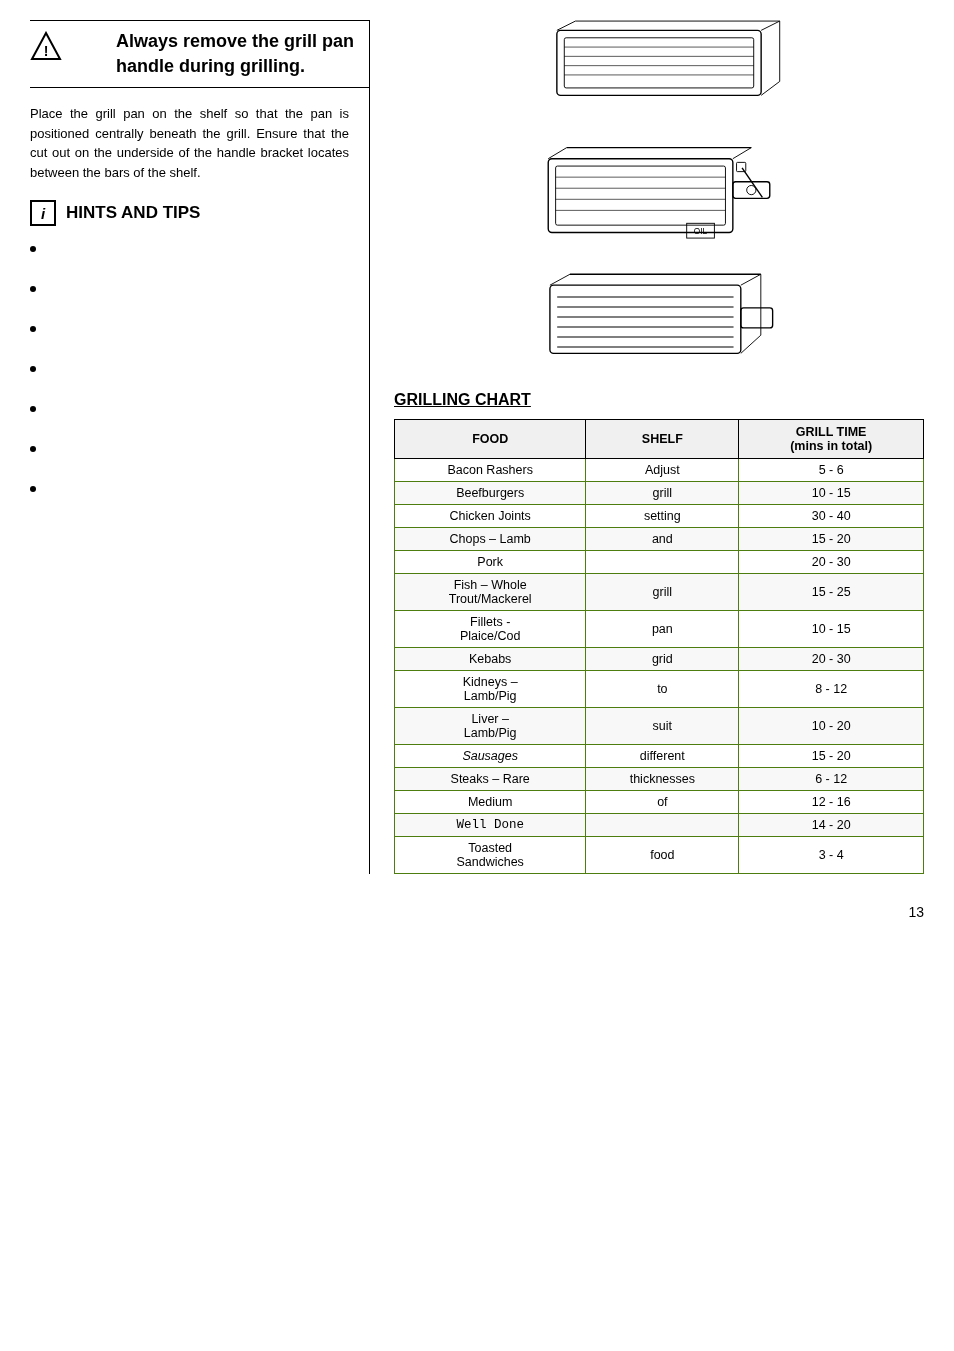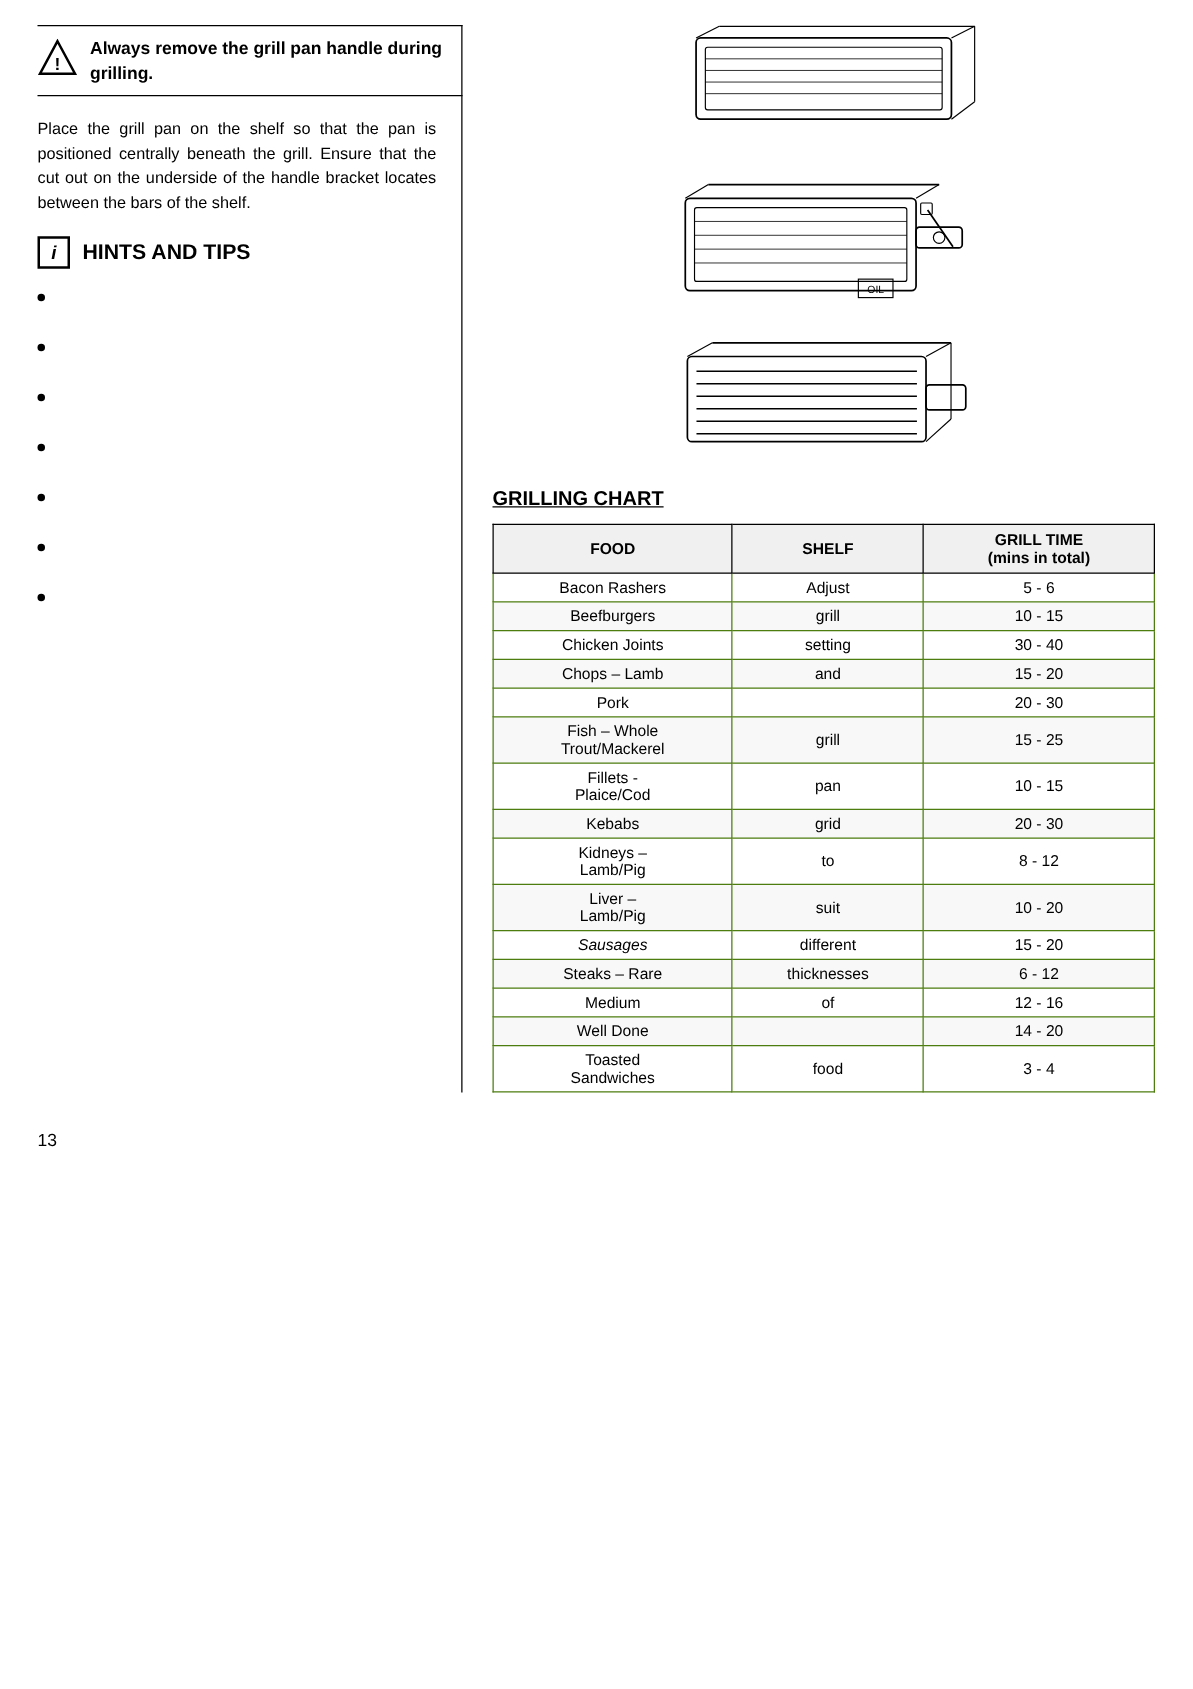--- a/index.html
+++ b/index.html
@@ -28,22 +28,23 @@
       width: 340px;
     }
     .warning-icon {
       width: 32px;
       height: 32px;
       flex-shrink: 0;
       margin-right: 10px;
       margin-top: 2px;
     }
     .warning-text {
-      font-size: 14px;
+      font-size: 18px;
       line-height: 1.4;
+      margin-left: 44px;
     }
     .warning-text strong {
       font-weight: bold;
     }
     
     .main-layout {
       display: flex;
       gap: 0;
     }
     .left-col {
@@ -143,21 +144,21 @@
       border: 1px solid #4d7c0f;
       padding: 4px 7px;
       text-align: center;
       vertical-align: middle;
     }
     .grilling-table tr:nth-child(even) {
       background: #f8f8f8;
     }
     
     .page-number {
-      text-align: left;
+      text-align: right;
       margin-top: 30px;
       font-size: 14px;
     }
   </style>
 </head>
 <body>
 
 <div class="page">
 
   <div class="main-layout">
@@ -357,21 +358,21 @@
                 <td style="white-space: pre-line;">Steaks – Rare</td>
                 <td>thicknesses</td>
                 <td>6 - 12</td>
               </tr>
               <tr>
                 <td style="white-space: pre-line;">Medium</td>
                 <td>of</td>
                 <td>12 - 16</td>
               </tr>
               <tr>
-                <td style="white-space: pre-line;">Well Done</td>
+                <td style="white-space: pre-line; font-family: Liberation Mono, monospace;">Well Done</td>
                 <td></td>
                 <td>14 - 20</td>
               </tr>
               <tr>
                 <td style="white-space: pre-line;">Toasted
 Sandwiches</td>
                 <td>food</td>
                 <td>3 - 4</td>
               </tr>
             </tbody>

